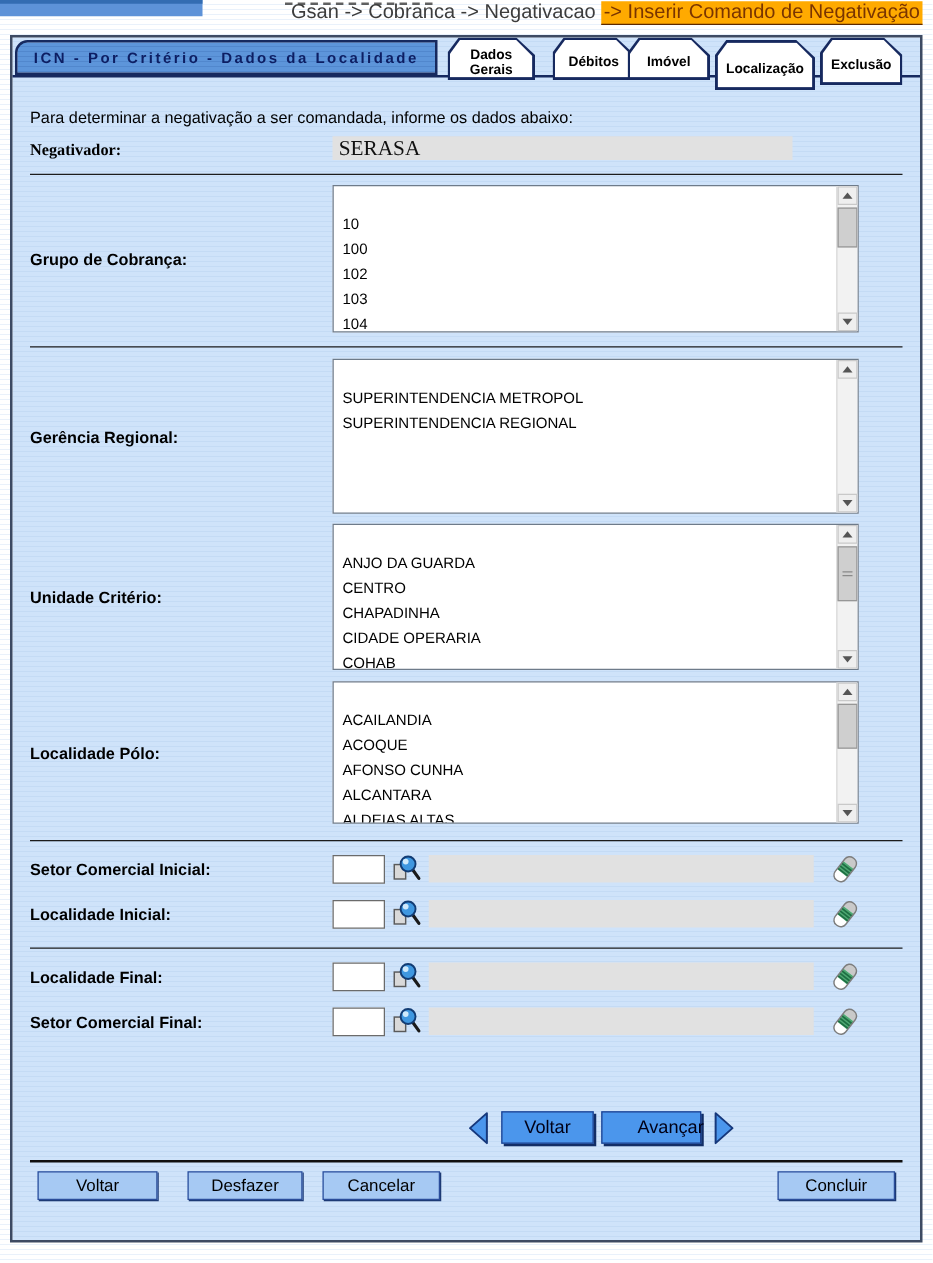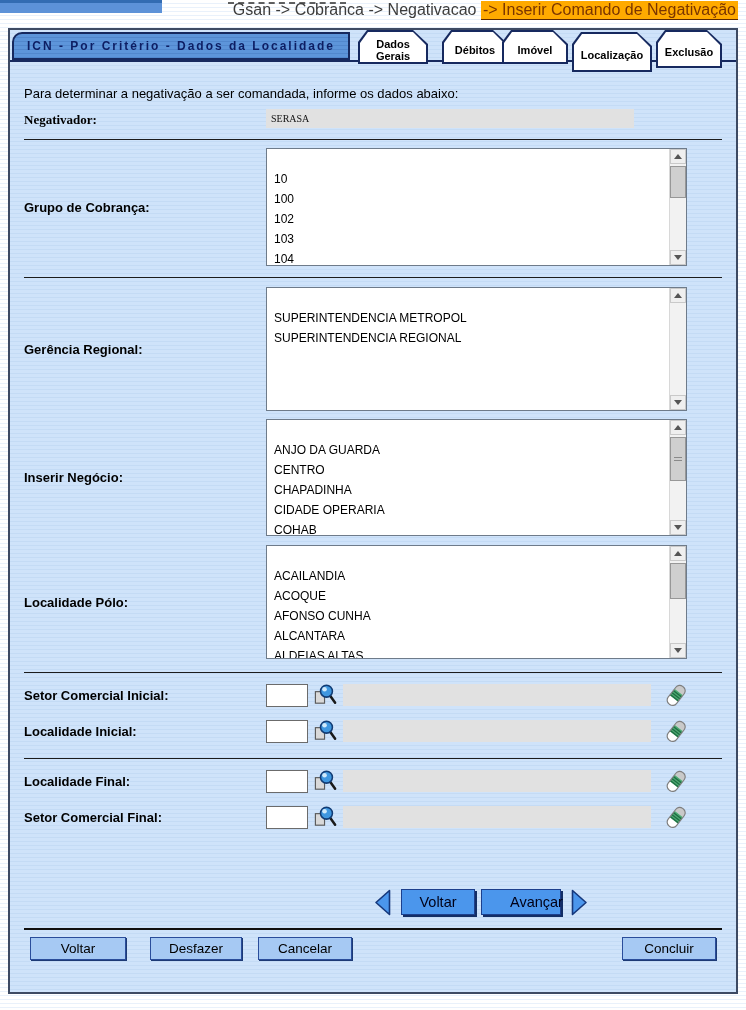--- a/index.html
+++ b/index.html
@@ -41,21 +41,21 @@
   .t2 { left:492px; width:66px; }
   .t3 { left:562px; width:80px; }
   .t4 { left:646px; width:66px; height:38px; }
   .tab.active { top:2px; height:40px; z-index:6; }
 
   .content { padding:0 14px; }
   .instruction { margin:24px 0 0 0; font-size:13px; color:#000; }
 
   .field-row { display:flex; align-items:flex-end; margin-top:8px;font-family:Liberation Serif, serif; }
   .label { width:242px; flex-shrink:0; font-size:13px; font-weight:bold; color:#000; }
-  .readonly-field { background:#e1e1e1; height:19px; line-height:19px; font-size:10px; padding-left:5px; color:#111; }
+  .readonly-field { background:#e1e1e1; height:19px; line-height:19px; font-size:17px; padding-left:5px; color:#111; }
   .negativador-value { width:368px; }
 
   .sep { border-top:1px solid #1c1c1c; margin-top:11px; }
   .sep.thick { border-top:2px solid #101010; }
 
   .list-row { display:flex; align-items:center; }
   .mt8{margin-top:8px;} .mt9{margin-top:9px;} .mt12{margin-top:12px;} .mt13{margin-top:13px;}
   .listbox { position:relative; width:421px; background:#fff; border:1px solid #6e7b8a; overflow:hidden; }
   .lb-grupo{height:118px;} .lb-gerencia{height:124px;} .lb-unidade{height:117px;} .lb-polo{height:114px;}
   .options { padding-top:20px; margin-right:18px; }
@@ -213,21 +213,21 @@
               <div class="tri-up"></div>
             </div>
           <div class="sb-btn down">
               <div class="tri-down"></div>
             </div>
         </div>
       </div>
     </div>
 
     <div class="list-row mt8">
-      <span class="label">Inserir Negócio:</span>
+      <span class="label">Unidade Critério:</span>
       <div class="listbox lb-unidade">
         <div class="options">
             <div class="option">ANJO DA GUARDA</div>
             <div class="option">CENTRO</div>
             <div class="option">CHAPADINHA</div>
             <div class="option">CIDADE OPERARIA</div>
             <div class="option">COHAB</div>
           </div>
         <div class="sb">
           <div class="sb-btn up">

